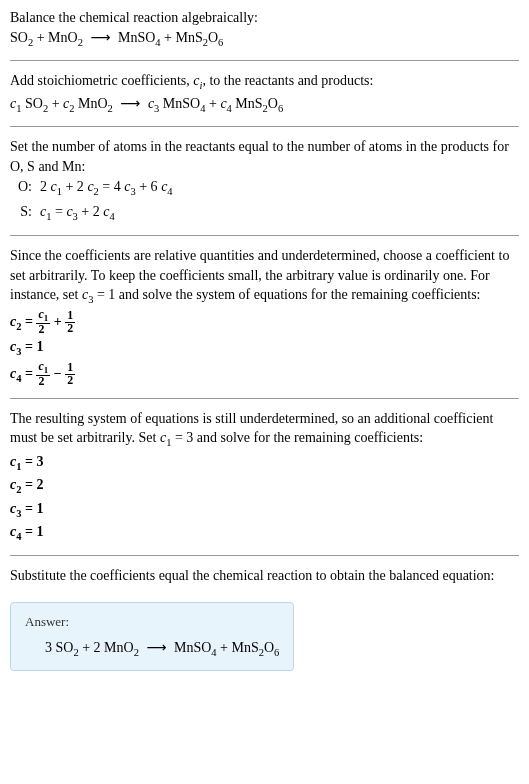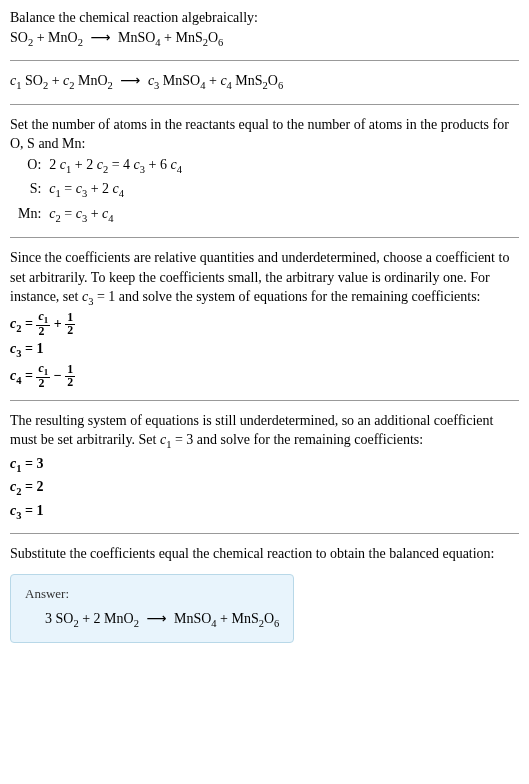--- a/index.html
+++ b/index.html
@@ -41,21 +41,21 @@
     }
     .eq-table td:first-child {
       text-align: right;
     }
     .answer-box {
       background: #e8f4fc;
       border: 1px solid #b8d8e8;
       border-radius: 4px;
       padding: 10px 14px;
       display: inline-block;
-      margin-top: 10px;
+      margin-top: 17px;
     }
     .answer-label {
       font-size: 13px;
       color: #333;
       margin-bottom: 6px;
     }
     .answer-eq {
       padding-left: 20px;
     }
     .frac {
@@ -86,40 +86,37 @@
 <body>
 
 <div class="section">
   <div>Balance the chemical reaction algebraically:</div>
   <div>SO<span class="sub">2</span> + MnO<span class="sub">2</span> <span class="arrow">⟶</span> MnSO<span class="sub">4</span> + MnS<span class="sub">2</span>O<span class="sub">6</span></div>
 </div>
 
 <hr>
 
 <div class="section">
+  <div>Add stoichiometric coefficients, <span class="ital">c<span class="sub">i</span></span>, to the reactants and products:</div>
   <div><span class="ital">c</span><span class="sub">1</span> SO<span class="sub">2</span> + <span class="ital">c</span><span class="sub">2</span> MnO<span class="sub">2</span> <span class="arrow">⟶</span> <span class="ital">c</span><span class="sub">3</span> MnSO<span class="sub">4</span> + <span class="ital">c</span><span class="sub">4</span> MnS<span class="sub">2</span>O<span class="sub">6</span></div>
 </div>
 
 <hr>
 
 <div class="section">
   <div>Set the number of atoms in the reactants equal to the number of atoms in the products for O, S and Mn:</div>
   <table class="eq-table">
     <tbody>
         <tr>
       <td>O:</td>
       <td>2 <span class="ital">c</span><span class="sub">1</span> + 2 <span class="ital">c</span><span class="sub">2</span> = 4 <span class="ital">c</span><span class="sub">3</span> + 6 <span class="ital">c</span><span class="sub">4</span></td>
     </tr>
     <tr>
       <td>S:</td>
       <td><span class="ital">c</span><span class="sub">1</span> = <span class="ital">c</span><span class="sub">3</span> + 2 <span class="ital">c</span><span class="sub">4</span></td>
-    </tr>
-    <tr>
-      <td>Mn:</td>
-      <td><span class="ital">c</span><span class="sub">2</span> = <span class="ital">c</span><span class="sub">3</span> + <span class="ital">c</span><span class="sub">4</span></td>
     </tr>
   </tbody>
     </table>
 </div>
 
 <hr>
 
 <div class="section">
   <div>Since the coefficients are relative quantities and underdetermined, choose a coefficient to set arbitrarily. To keep the coefficients small, the arbitrary value is ordinarily one. For instance, set <span class="ital">c</span><span class="sub">3</span> = 1 and solve the system of equations for the remaining coefficients:</div>
   <div class="coef-line"><span class="ital">c</span><span class="sub">2</span> = <span class="frac"><span class="num"><span class="ital">c</span><span class="sub">1</span></span><span class="den">2</span></span> + <span class="frac"><span class="num">1</span><span class="den">2</span></span></div>
@@ -127,20 +124,21 @@
   <div class="coef-line"><span class="ital">c</span><span class="sub">4</span> = <span class="frac"><span class="num"><span class="ital">c</span><span class="sub">1</span></span><span class="den">2</span></span> − <span class="frac"><span class="num">1</span><span class="den">2</span></span></div>
 </div>
 
 <hr>
 
 <div class="section">
   <div>The resulting system of equations is still underdetermined, so an additional coefficient must be set arbitrarily. Set <span class="ital">c</span><span class="sub">1</span> = 3 and solve for the remaining coefficients:</div>
   <div class="coef-line"><span class="ital">c</span><span class="sub">1</span> = 3</div>
   <div class="coef-line"><span class="ital">c</span><span class="sub">2</span> = 2</div>
   <div class="coef-line"><span class="ital">c</span><span class="sub">3</span> = 1</div>
+  <div class="coef-line"><span class="ital">c</span><span class="sub">4</span> = 1</div>
 </div>
 
 <hr>
 
 <div class="section">
   <div>Substitute the coefficients equal the chemical reaction to obtain the balanced equation:</div>
   <div class="answer-box">
     <div class="answer-label">Answer:</div>
     <div class="answer-eq">3 SO<span class="sub">2</span> + 2 MnO<span class="sub">2</span> <span class="arrow">⟶</span> MnSO<span class="sub">4</span> + MnS<span class="sub">2</span>O<span class="sub">6</span></div>
   </div>

